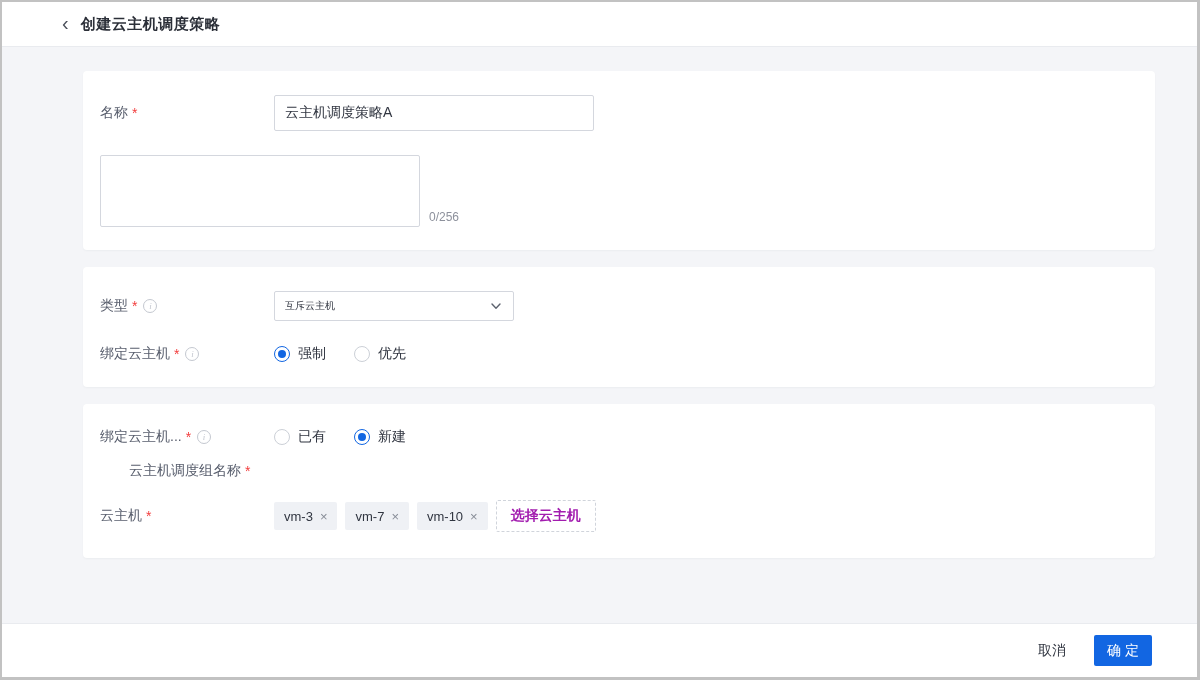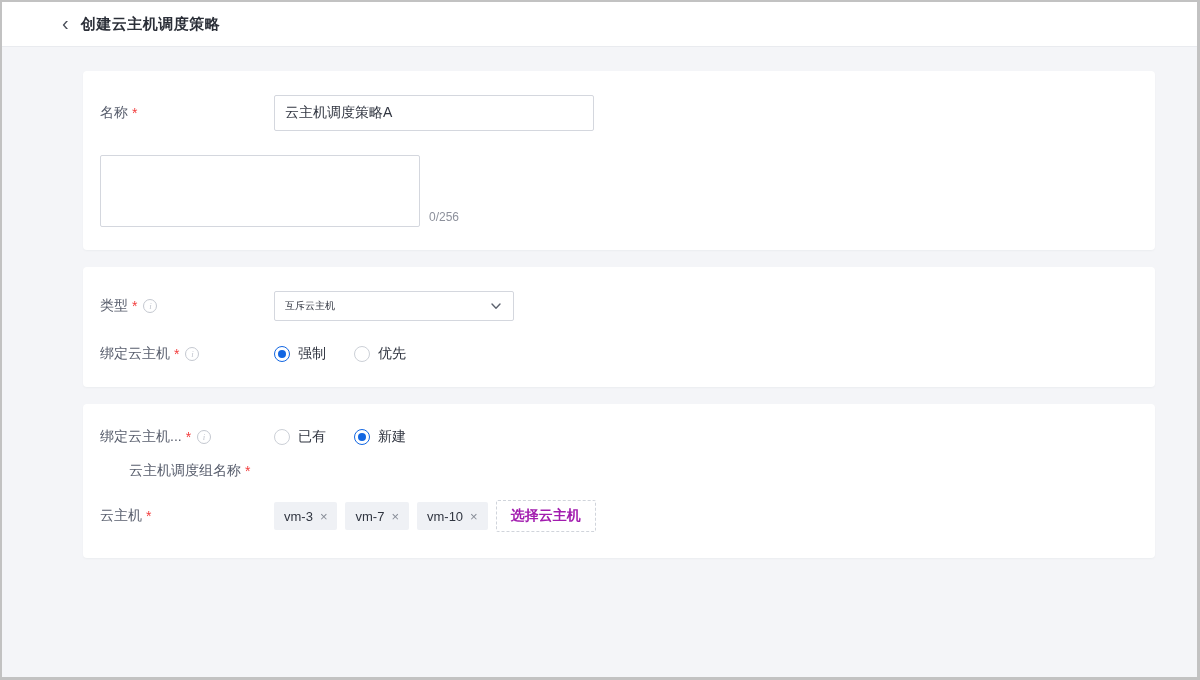--- a/index.html
+++ b/index.html
@@ -248,14 +248,18 @@
             <span>vm-10</span>
             <span class="tag-close-icon">×</span>
           </span>
           <button class="select-hosts-button">选择云主机</button>
         </div>
       </div>
     </div>
 
   </div>
 
+  <div class="footer">
+    <button class="cancel-button">取消</button>
+    <button class="confirm-button">确 定</button>
+  </div>
 
 </div>
 
 </body></html>

